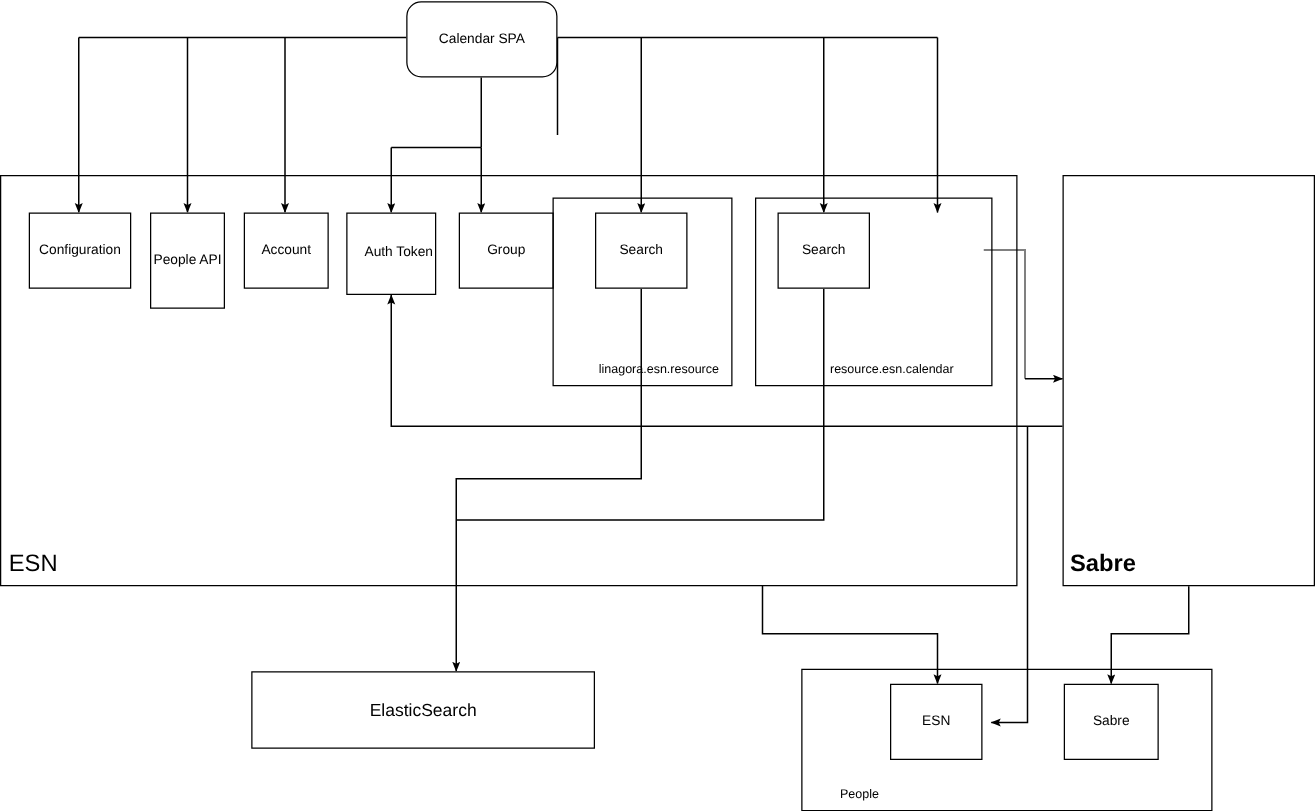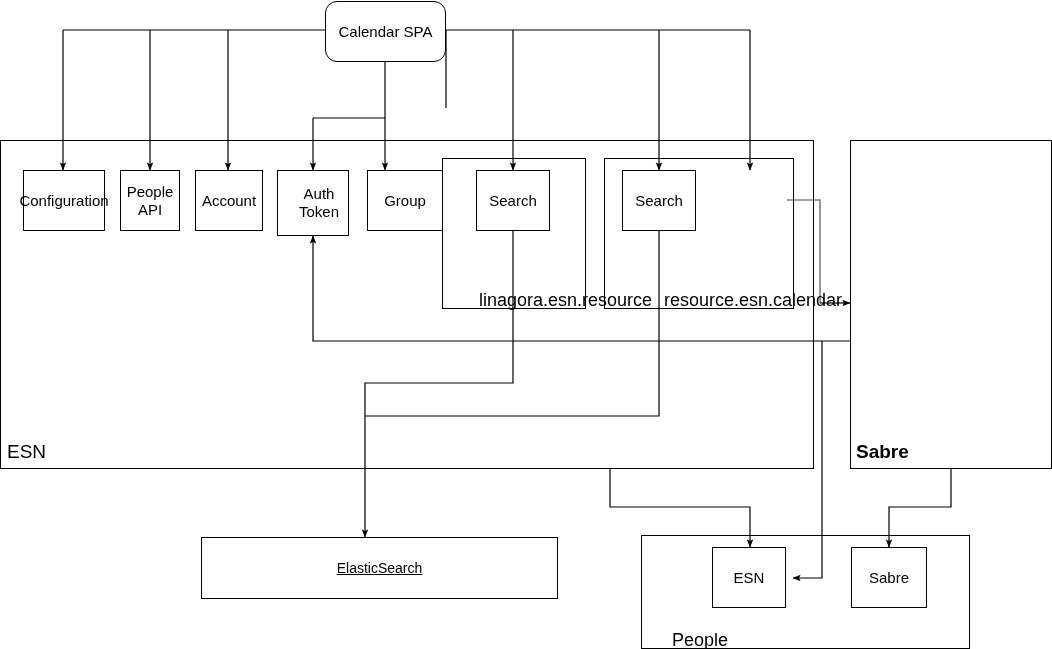--- a/index.html
+++ b/index.html
@@ -1,23 +1,23 @@
 <!DOCTYPE html>
 <html><head>
 <meta charset="utf-8">
 <style>
   html,body{margin:0;padding:0;background:#ffffff;}
   #stage{position:relative;width:1052px;height:649px;background:#ffffff;
          font-family:"Liberation Sans","DejaVu Sans",sans-serif;overflow:hidden;}
   svg#wires{position:absolute;left:0;top:0;width:1052px;height:649px;pointer-events:none;}
   .node{position:absolute;box-sizing:border-box;border:1px solid #000;background:#fff;
         display:flex;align-items:center;justify-content:center;text-align:center;
-        font-size:15px;color:#000;line-height:1.2;}
+        font-size:11px;color:#000;line-height:1.2;}
   .container{position:absolute;box-sizing:border-box;border:1px solid #000;background:transparent;}
-  .clabel{position:absolute;font-size:18px;color:#000;white-space:nowrap;padding-left:24px;}
+  .clabel{position:absolute;font-size:10px;color:#000;white-space:nowrap;padding-left:24px;}
   .biglabel{position:absolute;font-size:19px;color:#000;white-space:nowrap;}
   .biglabel.bold{font-weight:bold;}
   .rounded{border-radius:12px;}
 </style>
 </head>
 <body>
 
 <div id="stage">
 
   <svg id="wires" viewBox="0 0 1052 649" xmlns="http://www.w3.org/2000/svg">
@@ -74,21 +74,21 @@
 
   <div class="container" style="left:0px;top:140px;width:814px;height:329px;"></div>
   <div class="biglabel" style="left:7px;top:441px;">ESN</div>
 
   <div class="container" style="left:850px;top:140px;width:202px;height:329px;"></div>
   <div class="biglabel bold" style="left:856px;top:441px;">Sabre</div>
 
   <div class="node" style="left:23px;top:170px;width:82px;height:61px;">
     <span>Configuration</span>
   </div>
-  <div class="node" style="left:120px;top:170px;width:60px;height:61px;">
+  <div class="node" style="left:120px;top:170px;width:60px;height:77px;">
     <span>People API</span>
   </div>
   <div class="node" style="left:195px;top:170px;width:68px;height:61px;">
     <span>Account</span>
   </div>
   <div class="node" style="left:277px;top:170px;width:72px;height:66px;padding-left:12px;">
     <span>Auth Token</span>
   </div>
   <div class="node" style="left:355px;top:170px;width:76px;height:61px;margin-left:12px;">
     <span>Group</span>
@@ -99,21 +99,21 @@
   <div class="node" style="left:476px;top:170px;width:74px;height:61px;">
     <span>Search</span>
   </div>
 
   <div class="container" style="left:604px;top:158px;width:190px;height:151px;"></div>
   <div class="clabel" style="left:640px;top:290px;">resource.esn.calendar</div>
   <div class="node" style="left:622px;top:170px;width:74px;height:61px;">
     <span>Search</span>
   </div>
 
-  <div class="node" style="left:201px;top:537px;width:357px;height:62px;font-size:14px;text-decoration:underline;">
+  <div class="node" style="left:201px;top:537px;width:275px;height:62px;font-size:14px;">
     <span>ElasticSearch</span>
   </div>
 
   <div class="container" style="left:641px;top:535px;width:329px;height:114px;"></div>
   <div class="clabel" style="left:648px;top:630px;">People</div>
   <div class="node" style="left:712px;top:547px;width:74px;height:61px;">
     <span>ESN</span>
   </div>
   <div class="node" style="left:851px;top:547px;width:76px;height:61px;">
     <span>Sabre</span>

